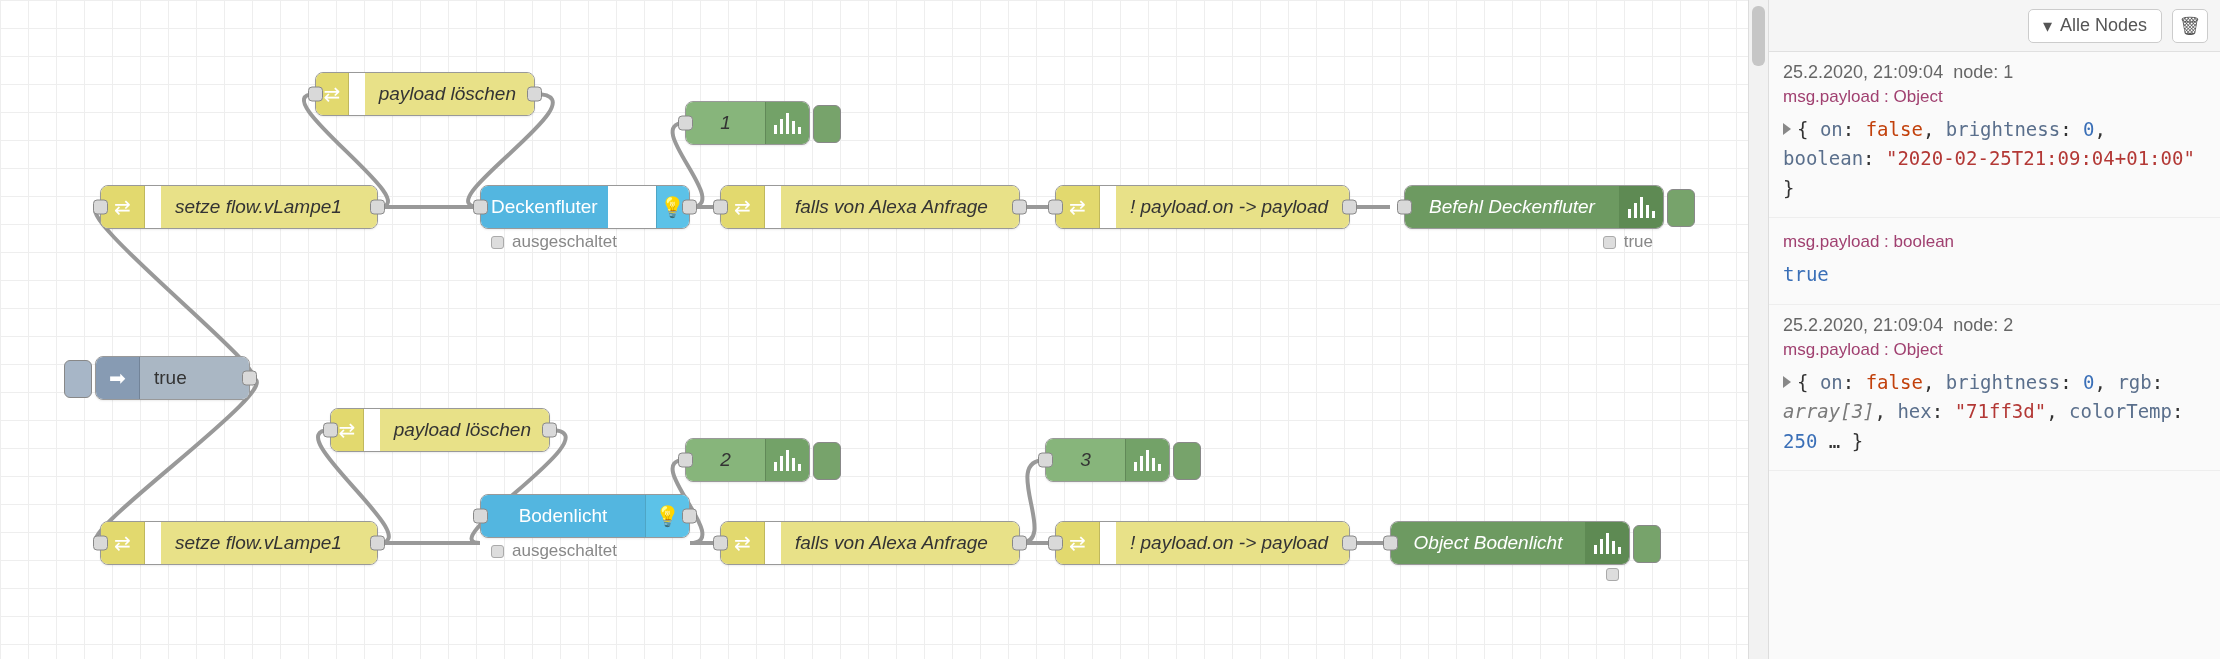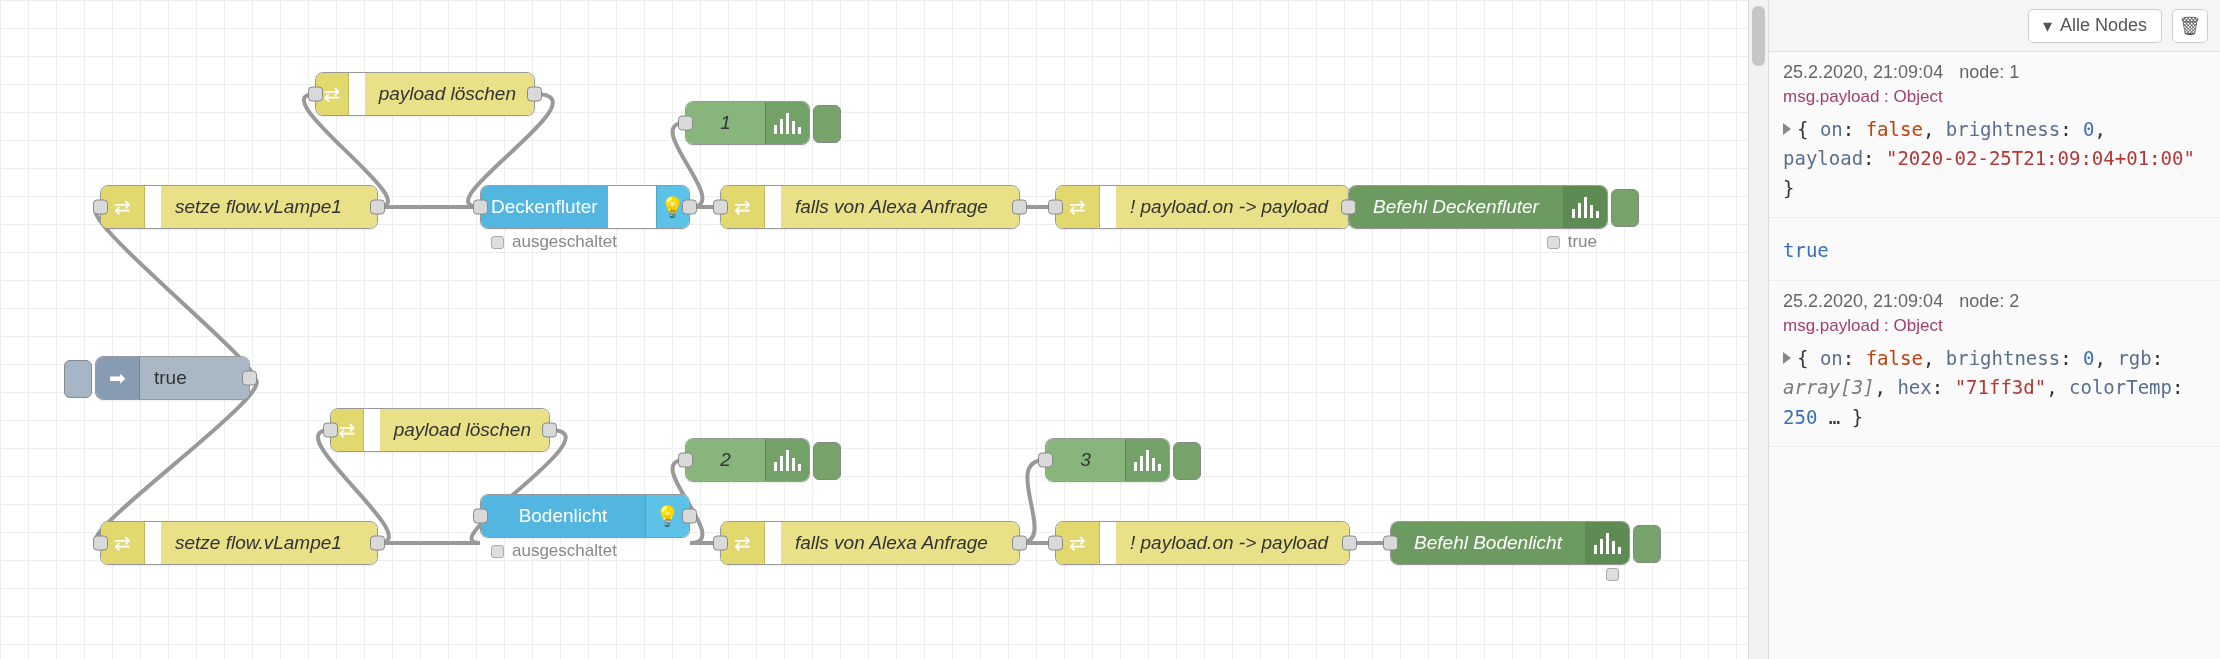--- a/index.html
+++ b/index.html
@@ -123,21 +123,21 @@
   .btn {
     display:flex; align-items:center; gap:8px;
     height:34px; padding:0 14px;
     background:#fff; border:1px solid #ccc; border-radius:5px;
     font-size:18px; color:#555; cursor:pointer;
   }
   .btn.icon-only { width:36px; padding:0; justify-content:center;}
   .messages { flex:1; overflow:auto; font-size:18px;}
   .msg { padding:10px 14px 14px; border-bottom:1px solid #eee;}
   .msg-head { color:#666;}
-  .msg-head .nodeid { margin-left:16px;}
+  .msg-head .nodeid { margin-left:10px;}
   .msg-type { color:#a04070; margin-top:4px; font-size:17px;}
   .msg-body {
     margin-top:8px;
     font-family: ui-monospace, Menlo, Consolas, monospace;
     font-size:19px; line-height:1.55; color:#333;
     word-break: break-word;
   }
   .caret { display:inline-block; width:0;height:0; border-top:6px solid transparent; border-bottom:6px solid transparent; border-left:8px solid #888; margin-right:6px; vertical-align:1px;}
   .k-key   { color:#5a6f8c;}
   .k-bool  { color:#c2410c;}
@@ -260,21 +260,21 @@
 
       <div class="node yellow" style="left:1055px; top:185px; width:295px;">
         <div class="icon">
             <span class="glyph">⇄</span>
           </div>
         <div class="label">! payload.on -&gt; payload</div>
         <div class="port in"></div>
         <div class="port out"></div>
       </div>
 
-      <div class="node green-dark" style="left:1348px; top:185px; width:260px;">
+      <div class="node green-dark" style="left:1404px; top:185px; width:260px;">
         <div class="label left-round center">Befehl Deckenfluter</div>
         <div class="icon right">
           <div class="bars">
               <span></span>
               <span></span>
               <span></span>
               <span></span>
               <span></span>
             </div>
         </div>
@@ -359,21 +359,21 @@
       <div class="node yellow" style="left:1055px; top:521px; width:295px;">
         <div class="icon">
             <span class="glyph">⇄</span>
           </div>
         <div class="label">! payload.on -&gt; payload</div>
         <div class="port in"></div>
         <div class="port out"></div>
       </div>
 
       <div class="node green-dark" style="left:1390px; top:521px; width:240px;">
-        <div class="label left-round center">Befehl Bodenlicht</div>
+        <div class="label left-round center">Object Bodenlicht</div>
         <div class="icon right">
           <div class="bars">
               <span></span>
               <span></span>
               <span></span>
               <span></span>
               <span></span>
             </div>
         </div>
         <div class="side-btn right"></div>
@@ -396,23 +396,24 @@
         <span>Alle Nodes</span>
       </div>
       <div class="btn icon-only">
         <span>🗑</span>
       </div>
     </div>
     <div class="messages" id="messages">
         <div class="msg">
           <div class="msg-head">25.2.2020, 21:09:04<span class="nodeid">node: 1</span></div>
           <div class="msg-type">msg.payload : Object</div>
-          <div class="msg-body"><span class="caret"></span>{ <span class="k-key">on</span>: <span class="k-bool">false</span>, <span class="k-key">brightness</span>: <span class="k-num">0</span>, <span class="k-key">payload</span>: <span class="k-str">"2020-02-25T21:09:04+01:00"</span> }</div>
+          <div class="msg-body"><span class="caret"></span>{ <span class="k-key">on</span>: <span class="k-bool">false</span>, <span class="k-key">brightness</span>: <span class="k-num">0</span>, <span class="k-key">boolean</span>: <span class="k-str">"2020-02-25T21:09:04+01:00"</span> }</div>
         </div>
         <div class="msg">
+          <div class="msg-type">msg.payload : boolean</div>
           <div class="msg-body"><span class="true-lone">true</span></div>
         </div>
         <div class="msg">
           <div class="msg-head">25.2.2020, 21:09:04<span class="nodeid">node: 2</span></div>
           <div class="msg-type">msg.payload : Object</div>
           <div class="msg-body"><span class="caret"></span>{ <span class="k-key">on</span>: <span class="k-bool">false</span>, <span class="k-key">brightness</span>: <span class="k-num">0</span>, <span class="k-key">rgb</span>: <span class="k-type">array[3]</span>, <span class="k-key">hex</span>: <span class="k-str">"71ff3d"</span>, <span class="k-key">colorTemp</span>: <span class="k-num">250</span> … }</div>
         </div>
       </div>
   </div>
 

